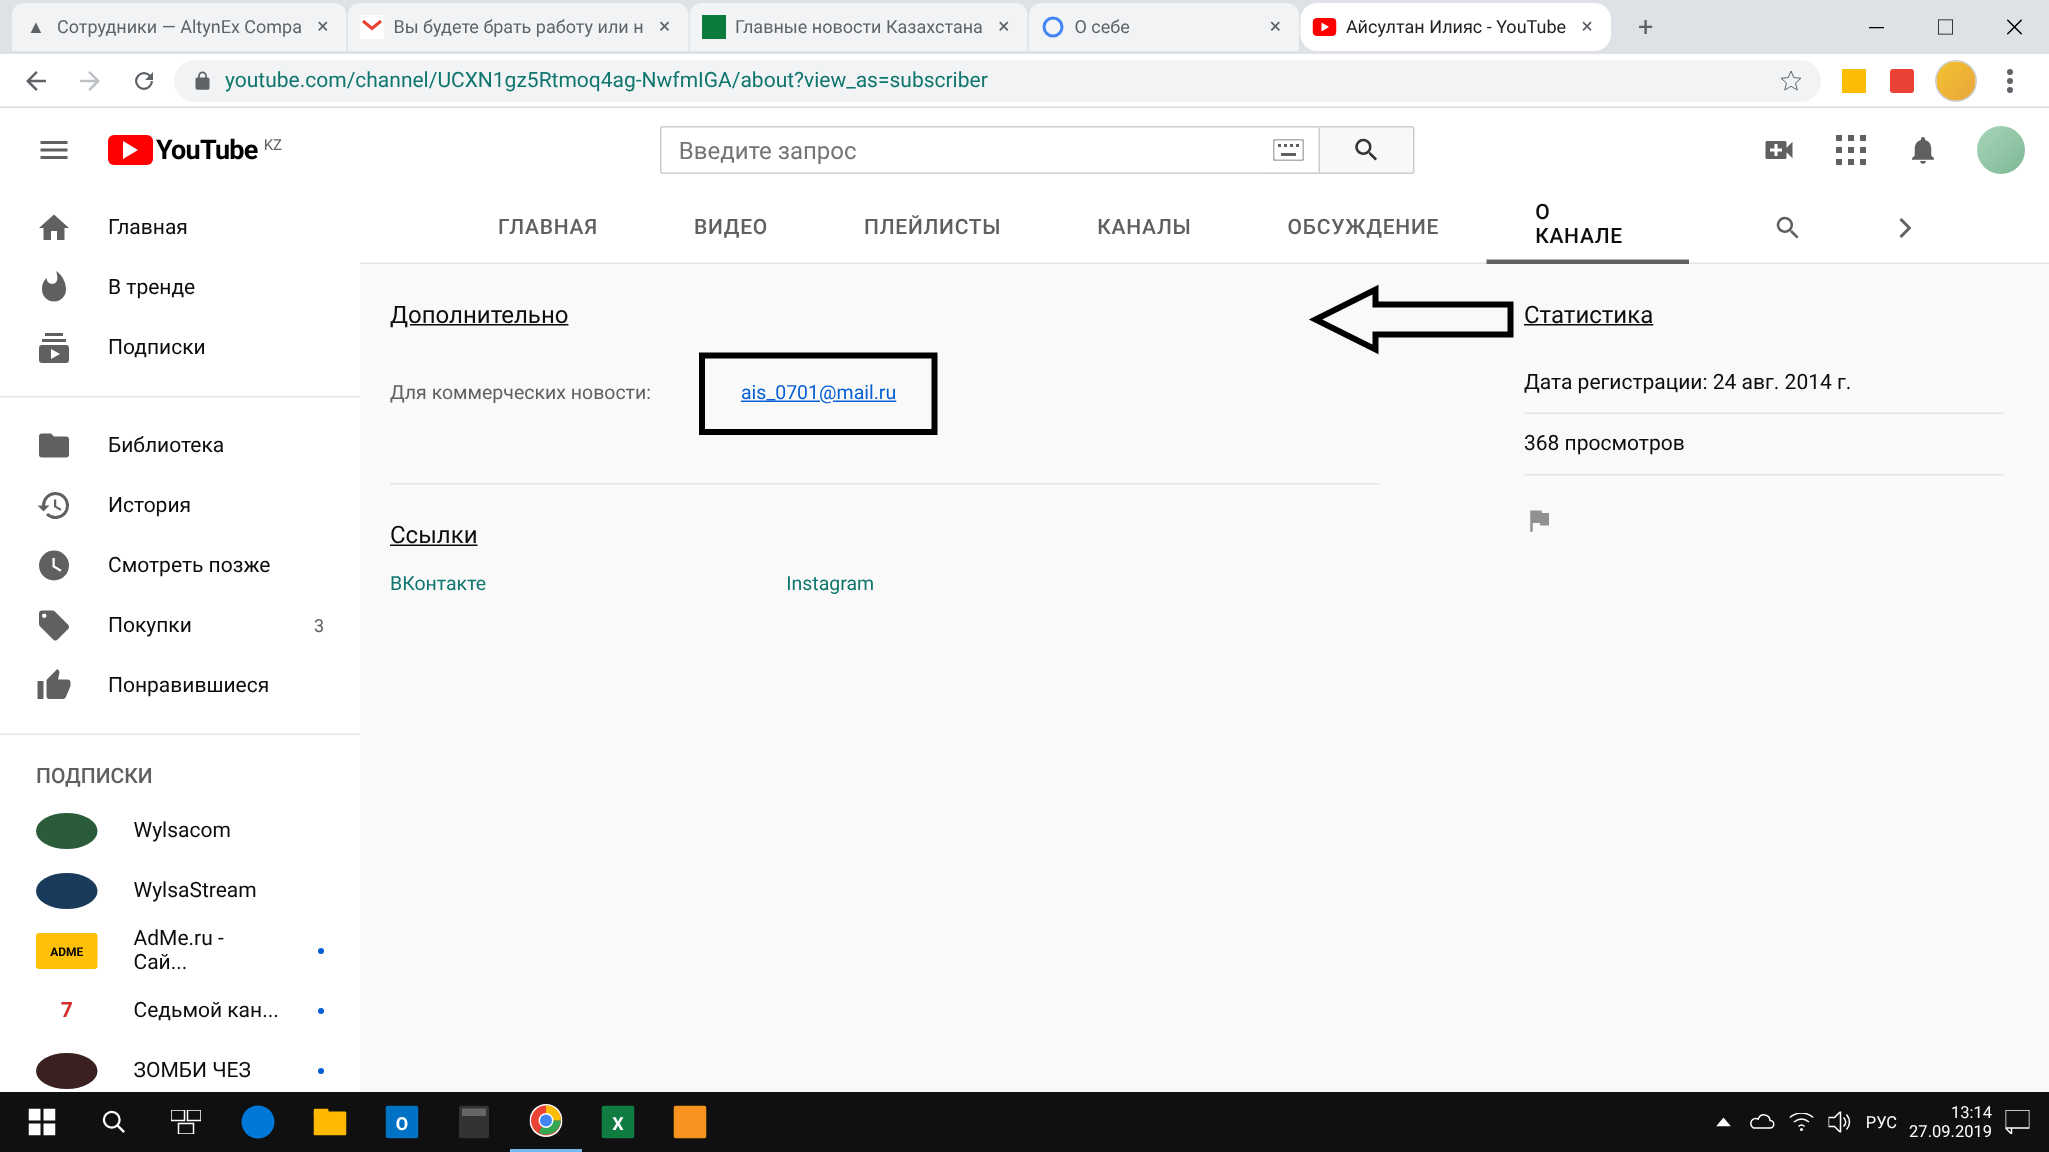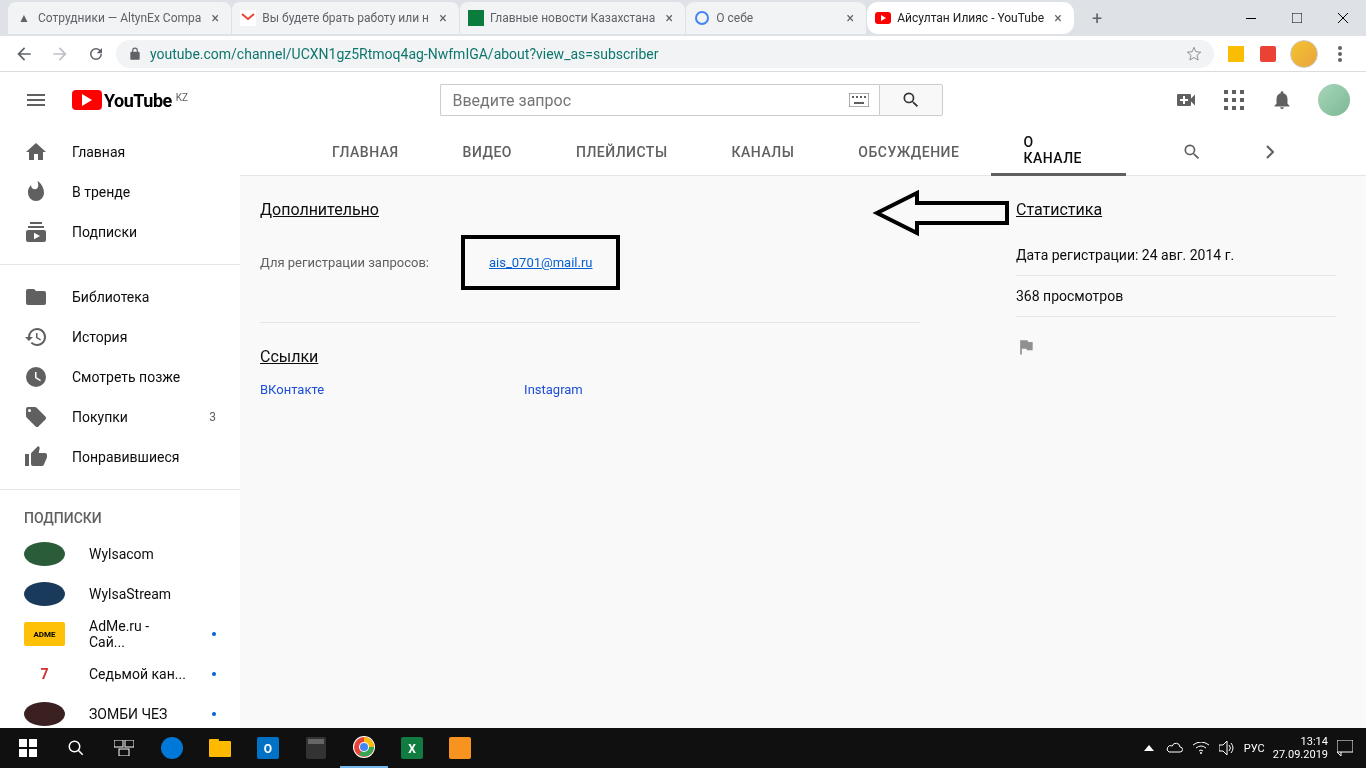--- a/index.html
+++ b/index.html
@@ -63,21 +63,21 @@
 .about-section { display: flex; padding: 24px 20px; gap: 96px; }
 .about-main { flex: 1; max-width: 660px; }
 .about-side { width: 320px; }
 .section-block { margin-bottom: 32px; }
 .section-title { font-size: 16px; color: #0d0d0d; margin-bottom: 16px; text-decoration: underline; }
 .business-row { display: flex; align-items: center; gap: 32px; font-size: 13px; color: #606060; position: relative; }
 .email-link { color: #065fd4; text-decoration: underline; cursor: pointer; font-size: 13px; }
 .email-box { border: 4px solid #000; padding: 16px 24px; display: inline-block; }
 .divider-line { height: 1px; background: #e5e5e5; margin: 24px 0; }
 .links-row { display: flex; gap: 200px; font-size: 13px; }
-.link-item { color: #1d4ed8; cursor: pointer; }
+.link-item { color: #0f766e; cursor: pointer; }
 .stats-line { font-size: 14px; color: #0d0d0d; padding: 12px 0; border-bottom: 1px solid #e5e5e5; }
 .flag-icon { margin-top: 20px; color: #909090; cursor: pointer; }
 
 
 .arrow-svg { position: absolute; left: 632px; top: 60px; }
 
 
 .taskbar { position: fixed; bottom: 0; left: 0; right: 0; height: 40px; background: #101010; display: flex; align-items: center; padding: 0 4px; }
 .taskbar-item { width: 48px; height: 40px; display: flex; align-items: center; justify-content: center; cursor: pointer; }
 .taskbar-right { margin-left: auto; display: flex; align-items: center; color: #fff; font-size: 11px; gap: 8px; padding-right: 8px; }
@@ -377,21 +377,21 @@
             <path d="M1 1 L7 7 L1 13" stroke="#606060" stroke-width="2" fill="none"></path>
           </svg>
       </div>
     </div>
 
     <div class="about-section">
       <div class="about-main">
         <div class="section-block">
           <div class="section-title">Дополнительно</div>
           <div class="business-row">
-            <span>Для регистрации запросов:</span>
+            <span>Для коммерческих новости:</span>
             <span class="email-box">
               <a class="email-link">ais_0701@mail.ru</a>
             </span>
           </div>
         </div>
         <div class="divider-line"></div>
         <div class="section-block">
           <div class="section-title">Ссылки</div>
           <div class="links-row">
             <a class="link-item">ВКонтакте</a>

